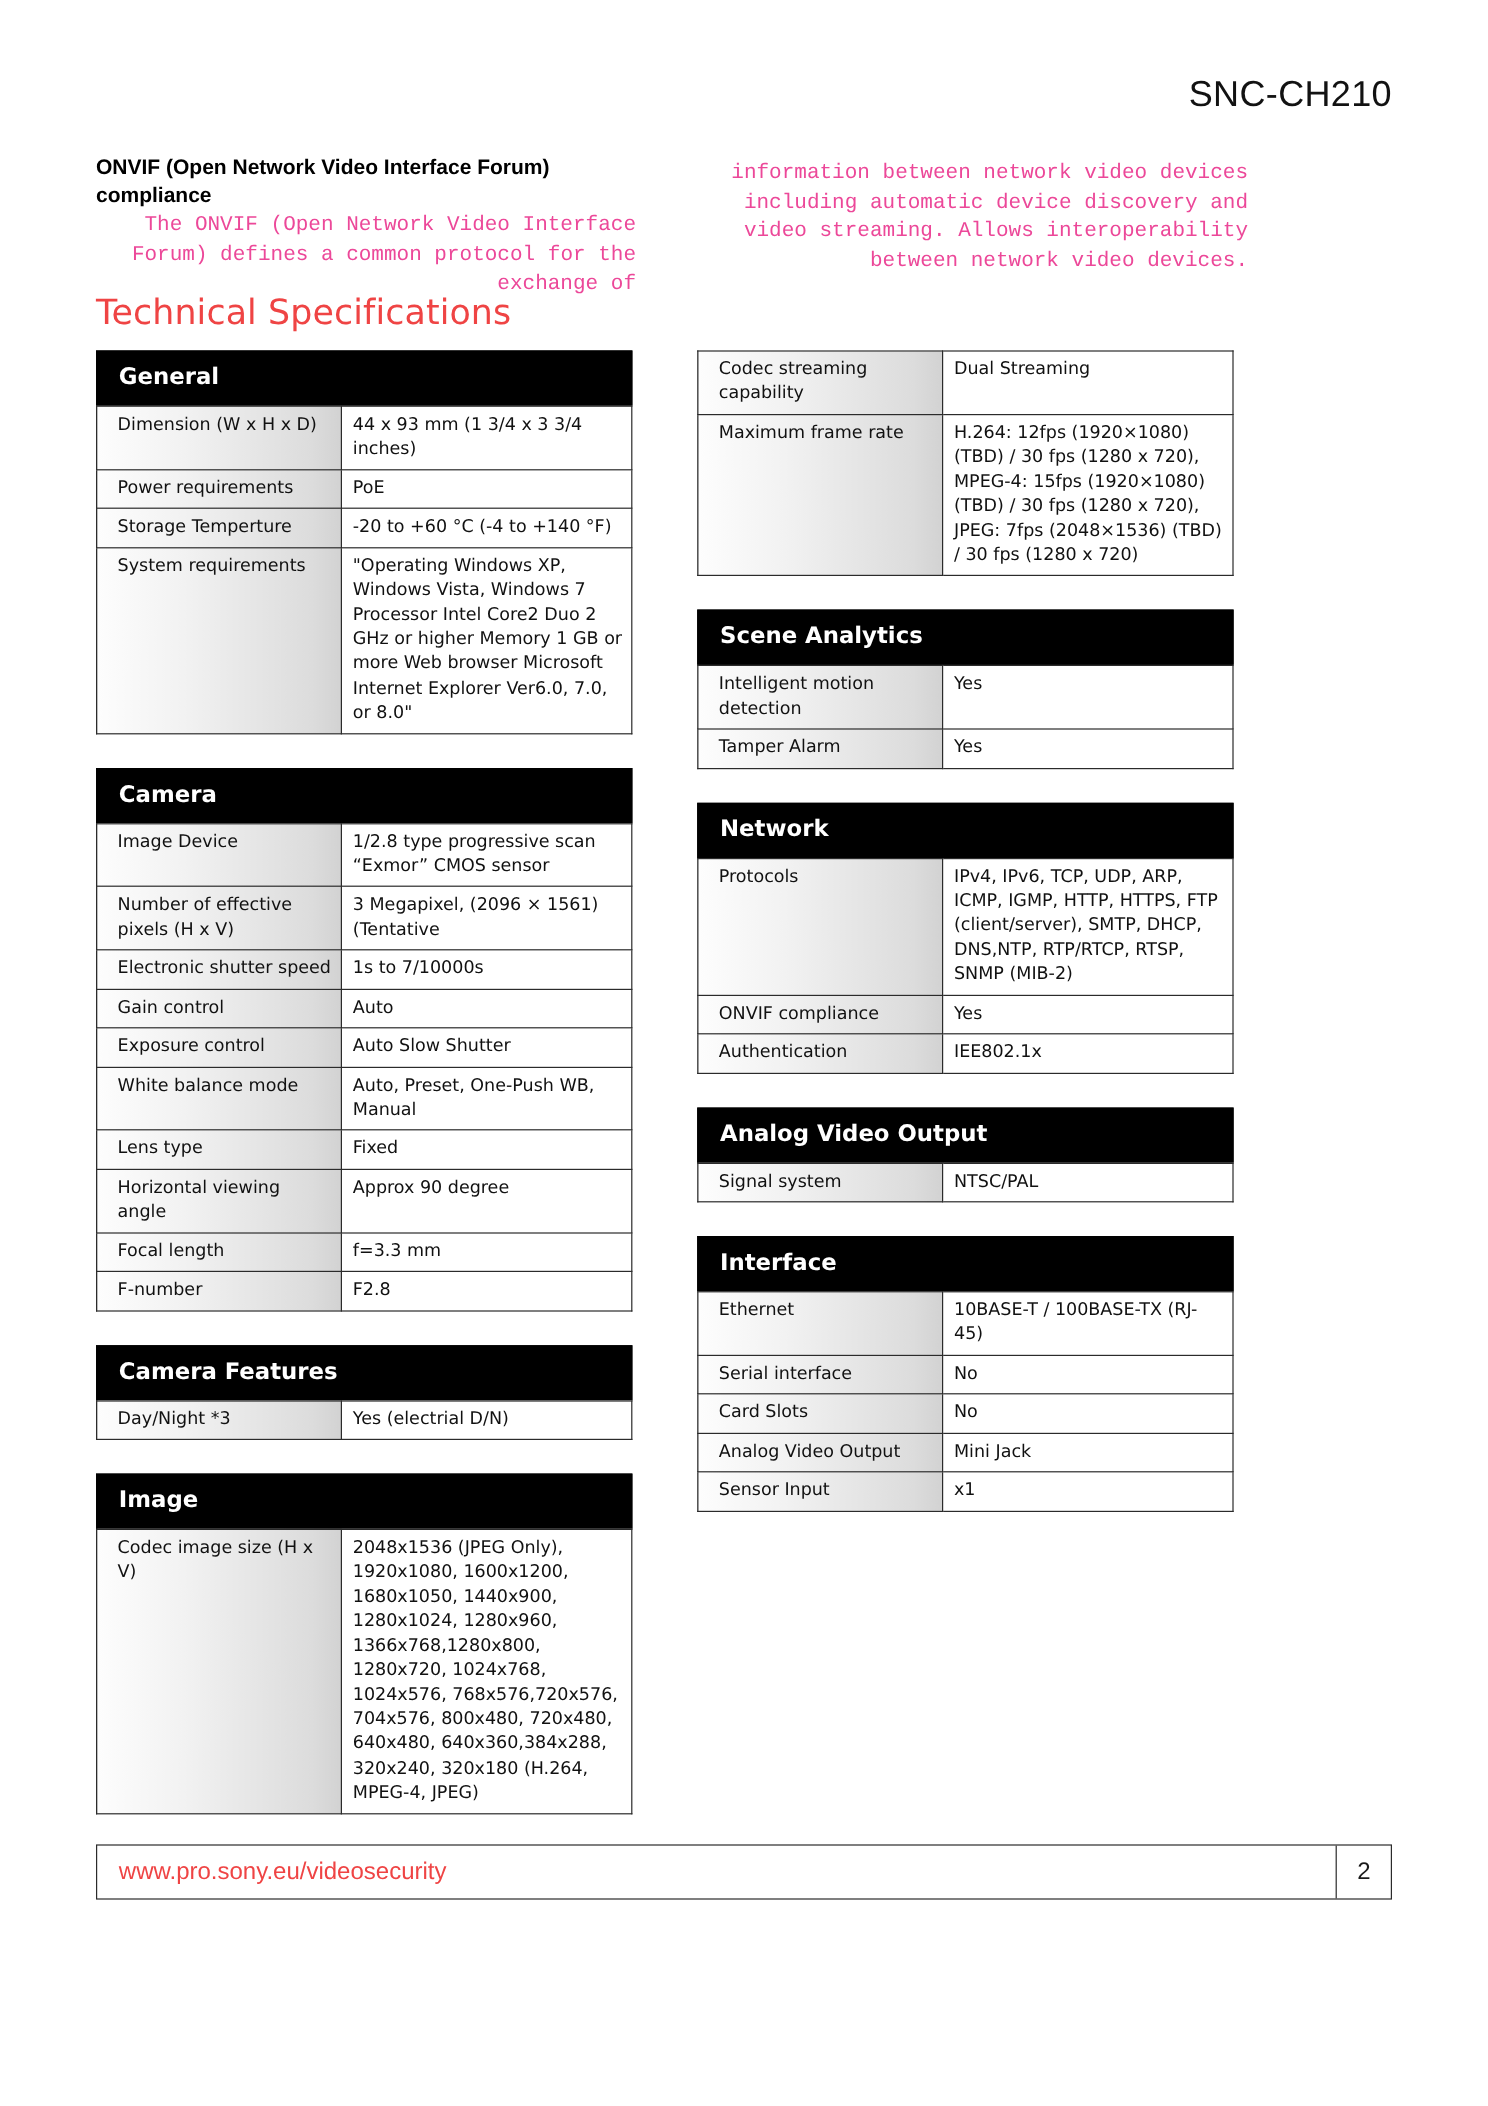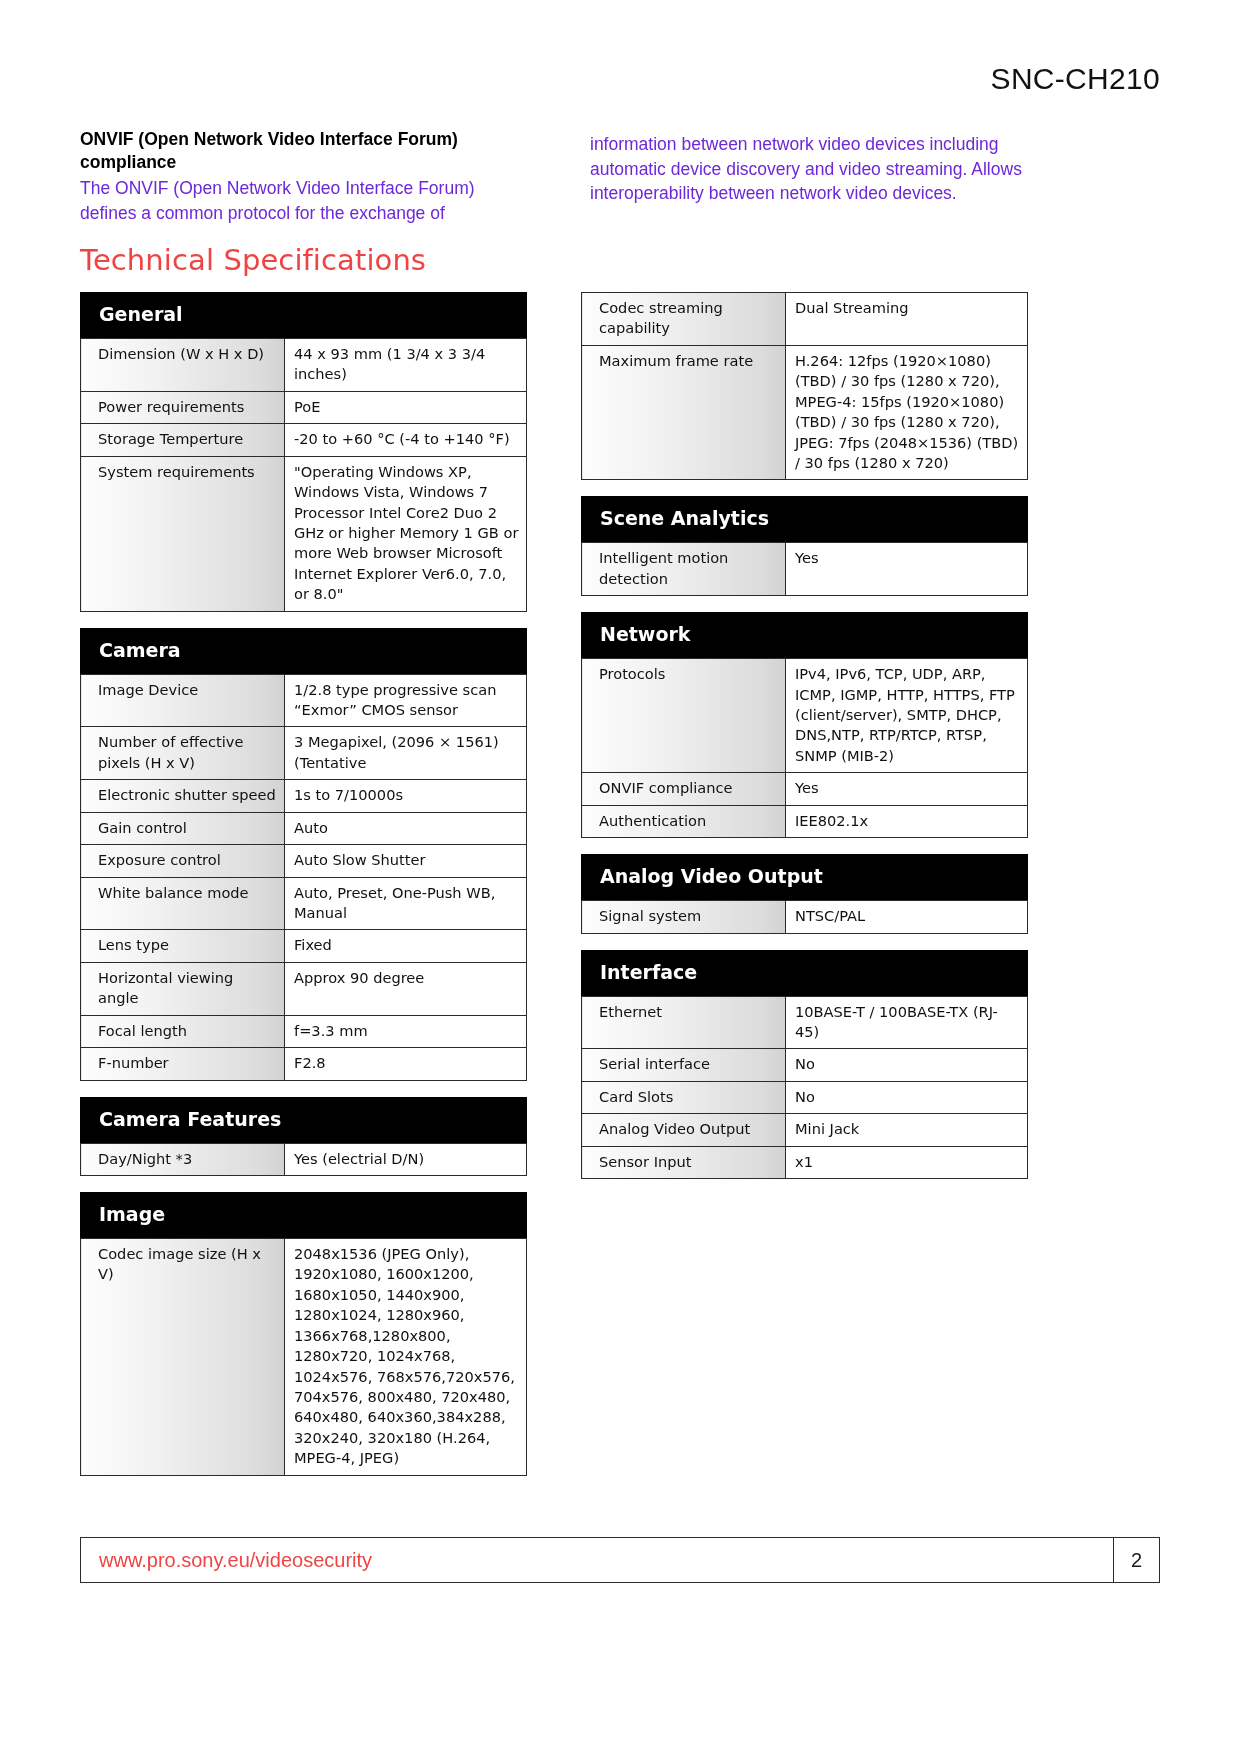--- a/index.html
+++ b/index.html
@@ -46,25 +46,26 @@
   .intro-col.right { padding-top: 4px; }
   .intro-title {
     font-family: "Liberation Sans", sans-serif;
     font-weight: bold;
     font-size: 17.5px;
     line-height: 1.32;
     color: #000;
     margin: 0 0 2px 0;
   }
   .intro-body {
-    font-family: Liberation Sans, sans-serif;
+    font-family: Liberation Mono, monospace;
     font-size: 17.5px;
     line-height: 1.40;
-    color: #6d28d9;
+    color: #ec4899;
     margin: 0;
+    text-align: right;
   }
 
   
   .tech-spec-heading {
     position: absolute;
     top: 243px; left: 80px;
     font-family: "DejaVu Sans", sans-serif;
     font-weight: normal;
     font-size: 29px;
     color: #ef4444;
@@ -78,21 +79,21 @@
     width: 1080px;
     display: flex;
     gap: 54px;
     align-items: flex-start;
   }
   .col { width: 447px; }
 
   .spec-table {
     width: 100%;
     border-collapse: collapse;
-    margin-bottom: 16px;
+    margin-bottom: 28px;
     table-layout: fixed;
     border: 1.5px solid #1c1c1c;
   }
   .spec-table:last-child { margin-bottom: 0; }
 
   .spec-table caption {
     caption-side: top;
     background: #000000;
     color: #ffffff;
     text-align: left;
@@ -273,20 +274,24 @@
             </tr>
           </tbody>
         </table>
         <table class="spec-table">
           <caption>Scene Analytics</caption>
           <tbody>
             <tr>
               <td class="k">Intelligent motion detection</td>
               <td class="v">Yes</td>
             </tr>
+            <tr>
+              <td class="k">Tamper Alarm</td>
+              <td class="v">Yes</td>
+            </tr>
           </tbody>
         </table>
         <table class="spec-table">
           <caption>Network</caption>
           <tbody>
             <tr>
               <td class="k">Protocols</td>
               <td class="v">IPv4, IPv6, TCP, UDP, ARP, ICMP, IGMP, HTTP, HTTPS, FTP (client/server), SMTP, DHCP, DNS,NTP, RTP/RTCP, RTSP, SNMP (MIB-2)</td>
             </tr>
             <tr>

